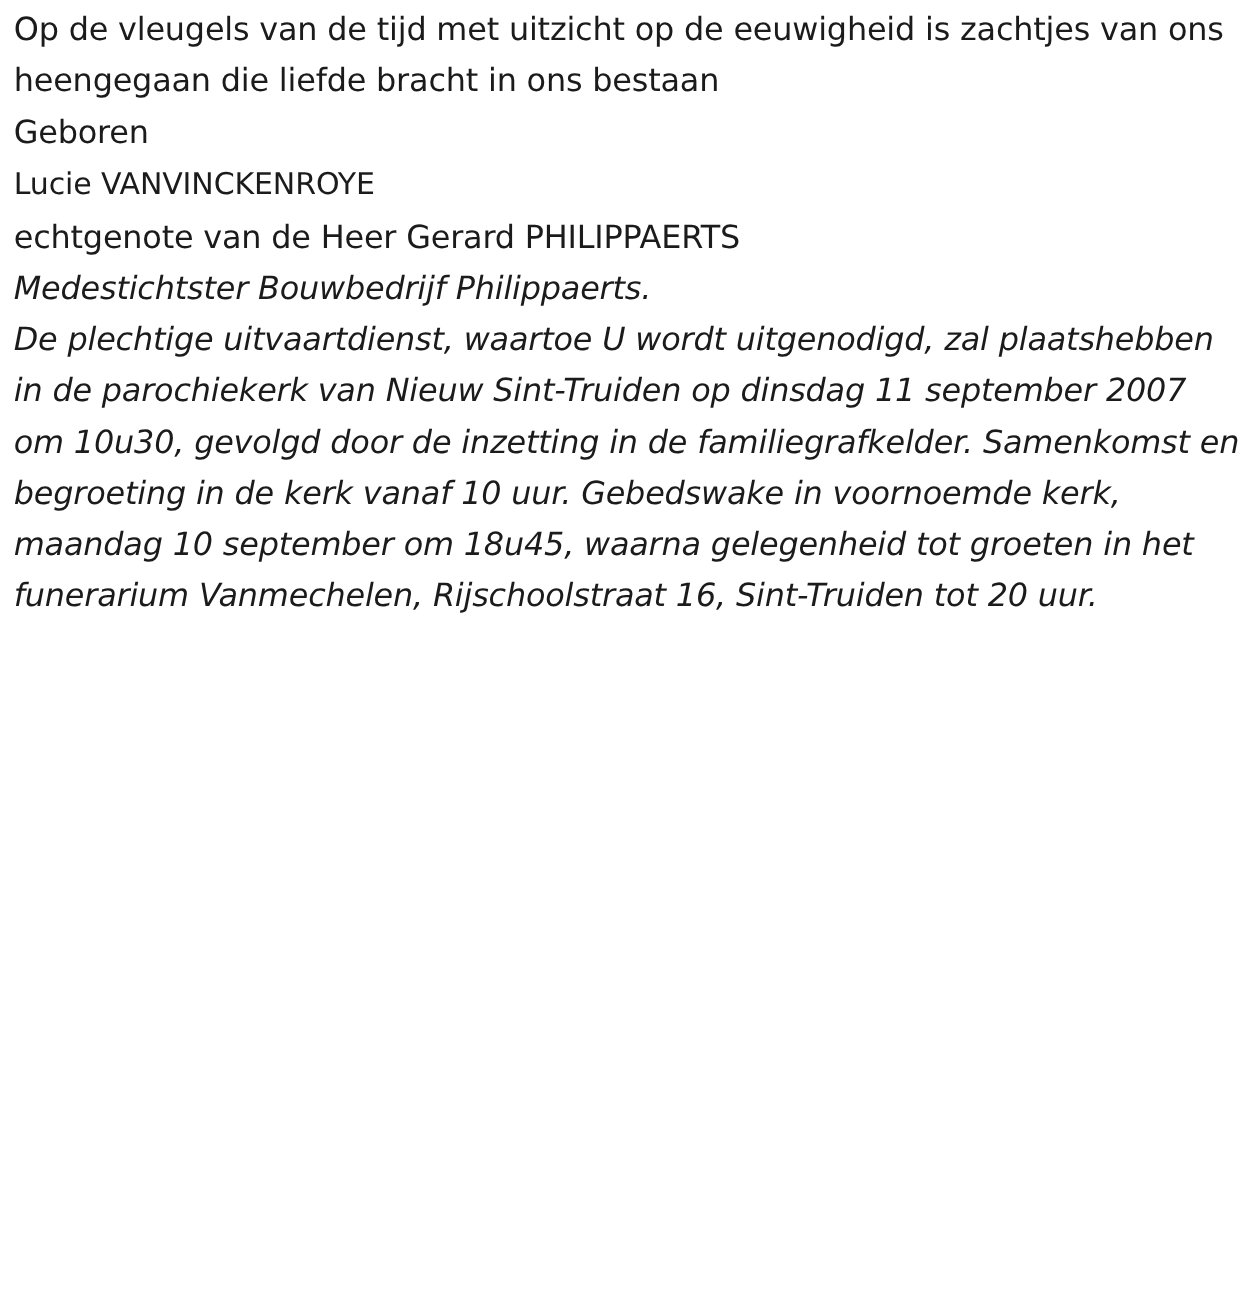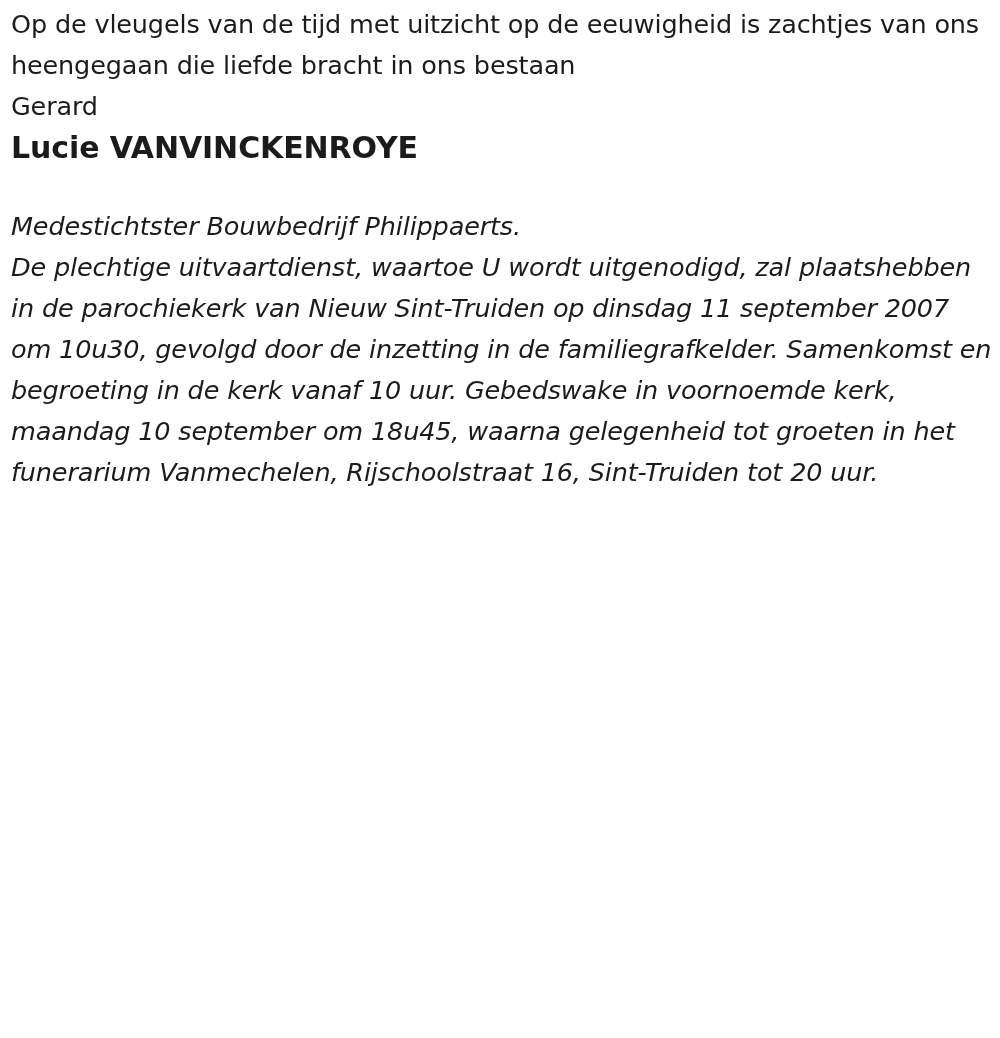--- a/index.html
+++ b/index.html
@@ -32,38 +32,39 @@
   }
   .para + .para {
     margin-top: 0;
   }
   
   .block-gap-lg { margin-top: 41px; }
   .block-gap-md { margin-top: 38px; font-style: italic; }
   .block-gap-sm { margin-top: 2px; }
 
   .name {
-    font-size: 30px;
+    font-size: 24px;
     line-height: 41px;
-    font-weight: bold;
+    font-weight: normal;
     letter-spacing: -0.1px;
     margin: 0;
   }
 </style>
 </head>
 <body>
 
 <div class="notice">
 
   <p class="para">Op de vleugels van de tijd met uitzicht op de eeuwigheid is zachtjes van ons heengegaan die liefde bracht in ons bestaan</p>
 
-  <p class="para block-gap-lg">Gerard</p>
+  <p class="para block-gap-lg">Geboren</p>
 
   <p class="name block-gap-sm">Lucie VANVINCKENROYE</p>
 
+  <p class="para block-gap-sm">echtgenote van de Heer Gerard PHILIPPAERTS</p>
 
   <p class="para block-gap-md">Medestichtster Bouwbedrijf Philippaerts.</p>
 
 
   <p class="para block-gap-md">De plechtige uitvaartdienst, waartoe U wordt uitgenodigd, zal plaatshebben in de parochiekerk van Nieuw Sint-Truiden op dinsdag 11 september 2007 om 10u30, gevolgd door de inzetting in de familiegrafkelder. Samenkomst en begroeting in de kerk vanaf 10 uur. Gebedswake in voornoemde kerk, maandag 10 september om 18u45, waarna gelegenheid tot groeten in het funerarium Vanmechelen, Rijschoolstraat 16, Sint-Truiden tot 20 uur.</p>
 
 
 
 </div>
 

